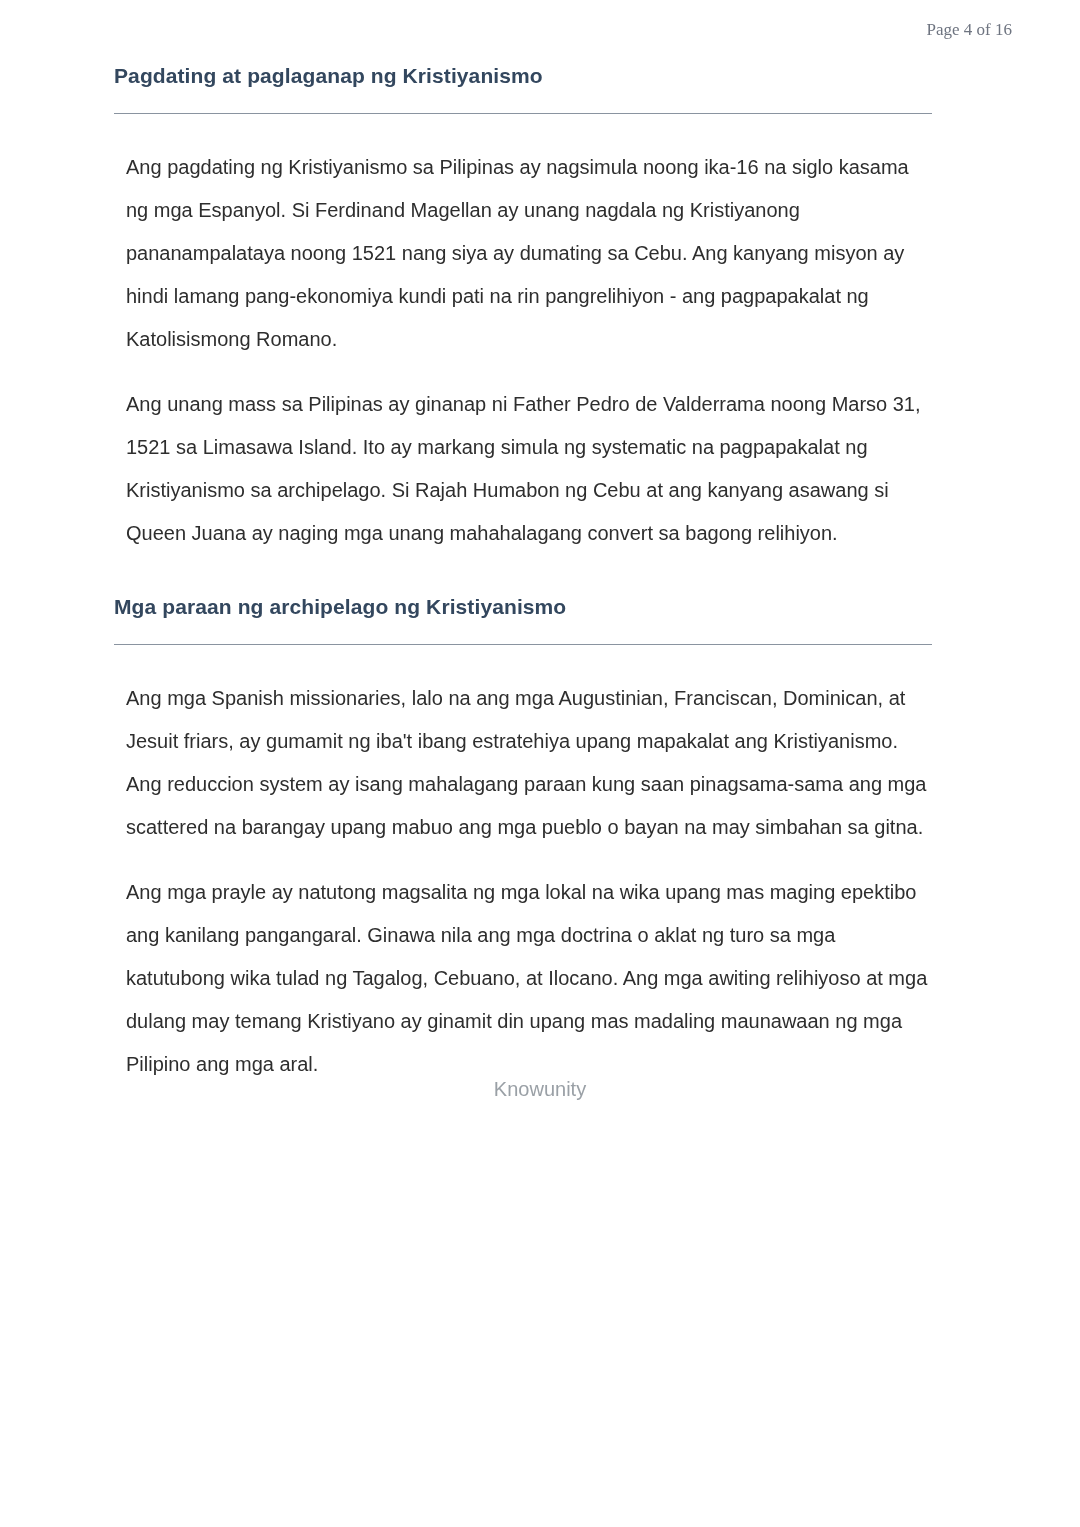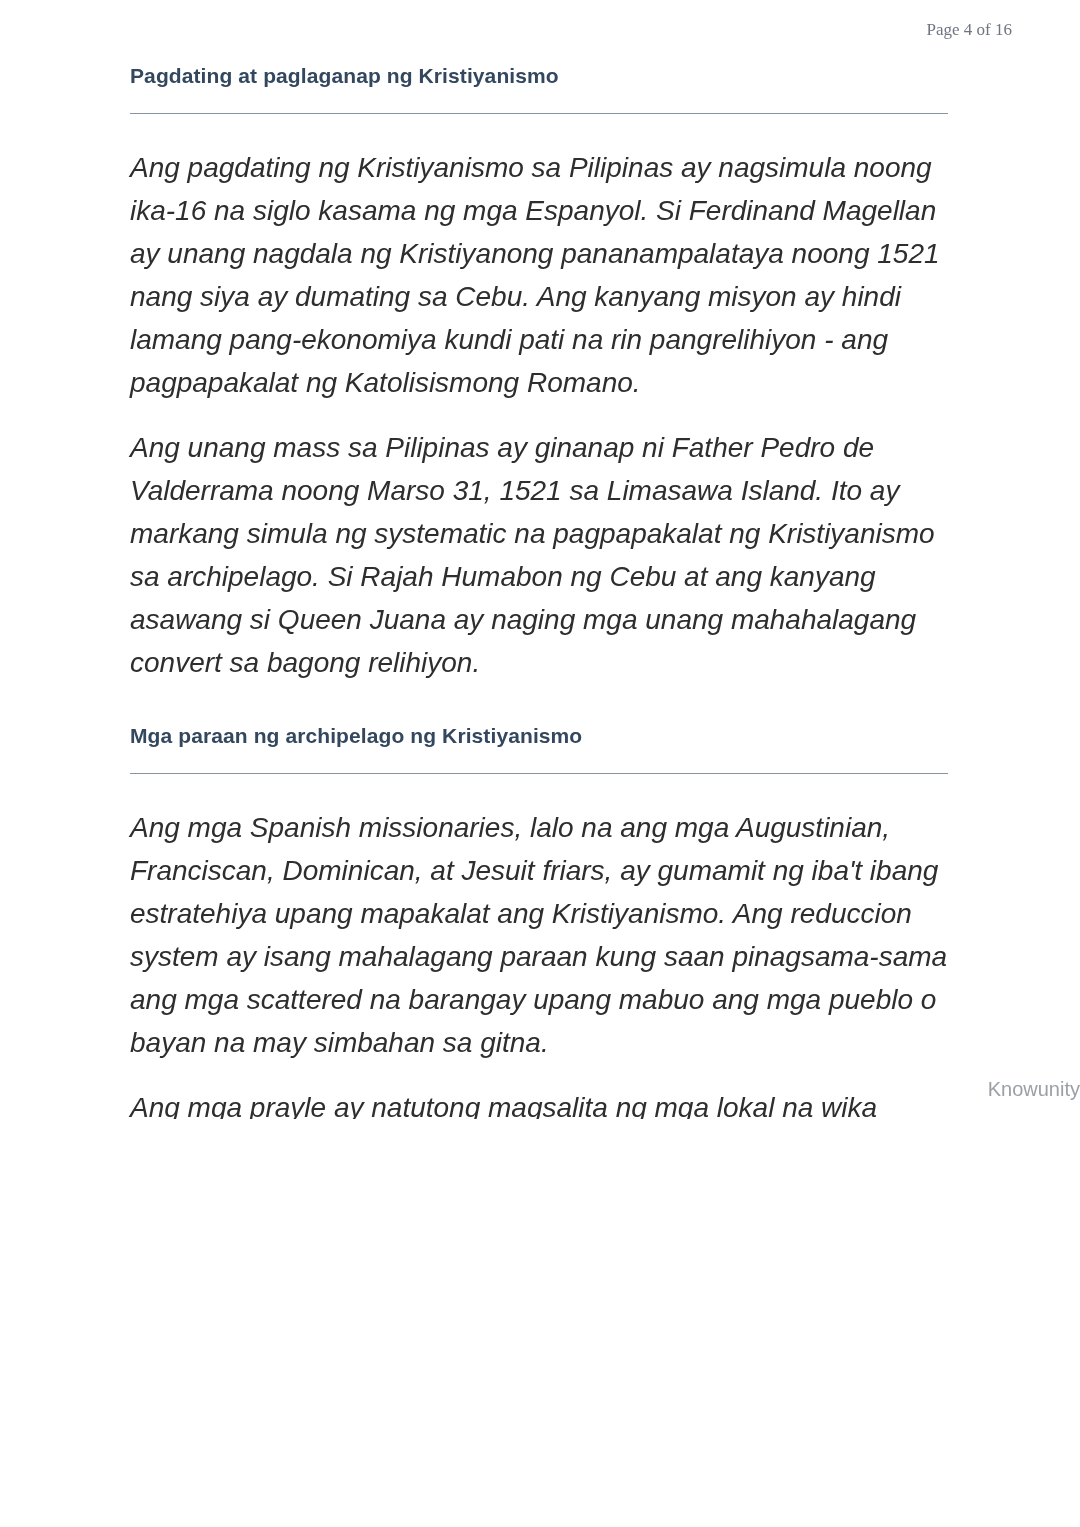--- a/index.html
+++ b/index.html
@@ -20,55 +20,54 @@
     position: absolute;
     top: 20px;
     right: 68px;
     font-family: "Liberation Serif", serif;
     font-size: 17px;
     color: #6e7480;
   }
   .content {
     position: absolute;
     top: 62px;
-    left: 130px;
+    left: 114px;
     width: 818px;
   }
   .doc-section { margin: 0; }
   .doc-section + .doc-section { margin-top: 38px; }
   .heading {
     margin: 0;
     font-size: 21px;
     font-weight: bold;
     color: #33475e;
     line-height: 28px;
     letter-spacing: 0.1px;
   }
   .rule {
     border: none;
     border-top: 1px solid #8a94a0;
     margin: 23px 0 0 0;
     width: 100%;
   }
   .doc-section p {
-    font-size: 28px;
+    font-size: 20px;
     line-height: 43px;
     color: #2e2e2e;
-    margin: 0 0 22px 0;
-    font-style: italic;
+    margin: 0 0 22px 12px;
   }
   .doc-section p.first-after-rule {
     margin-top: 32px;
   }
   .footer {
     position: absolute;
     bottom: 18px;
     left: 0;
     width: 100%;
-    text-align: right;
+    text-align: center;
     font-size: 20px;
     color: #9aa0a6;
   }
 </style>
 </head>
 <body>
 
 <div class="page">
 
   <div class="page-indicator">Page 4 of 16</div>

